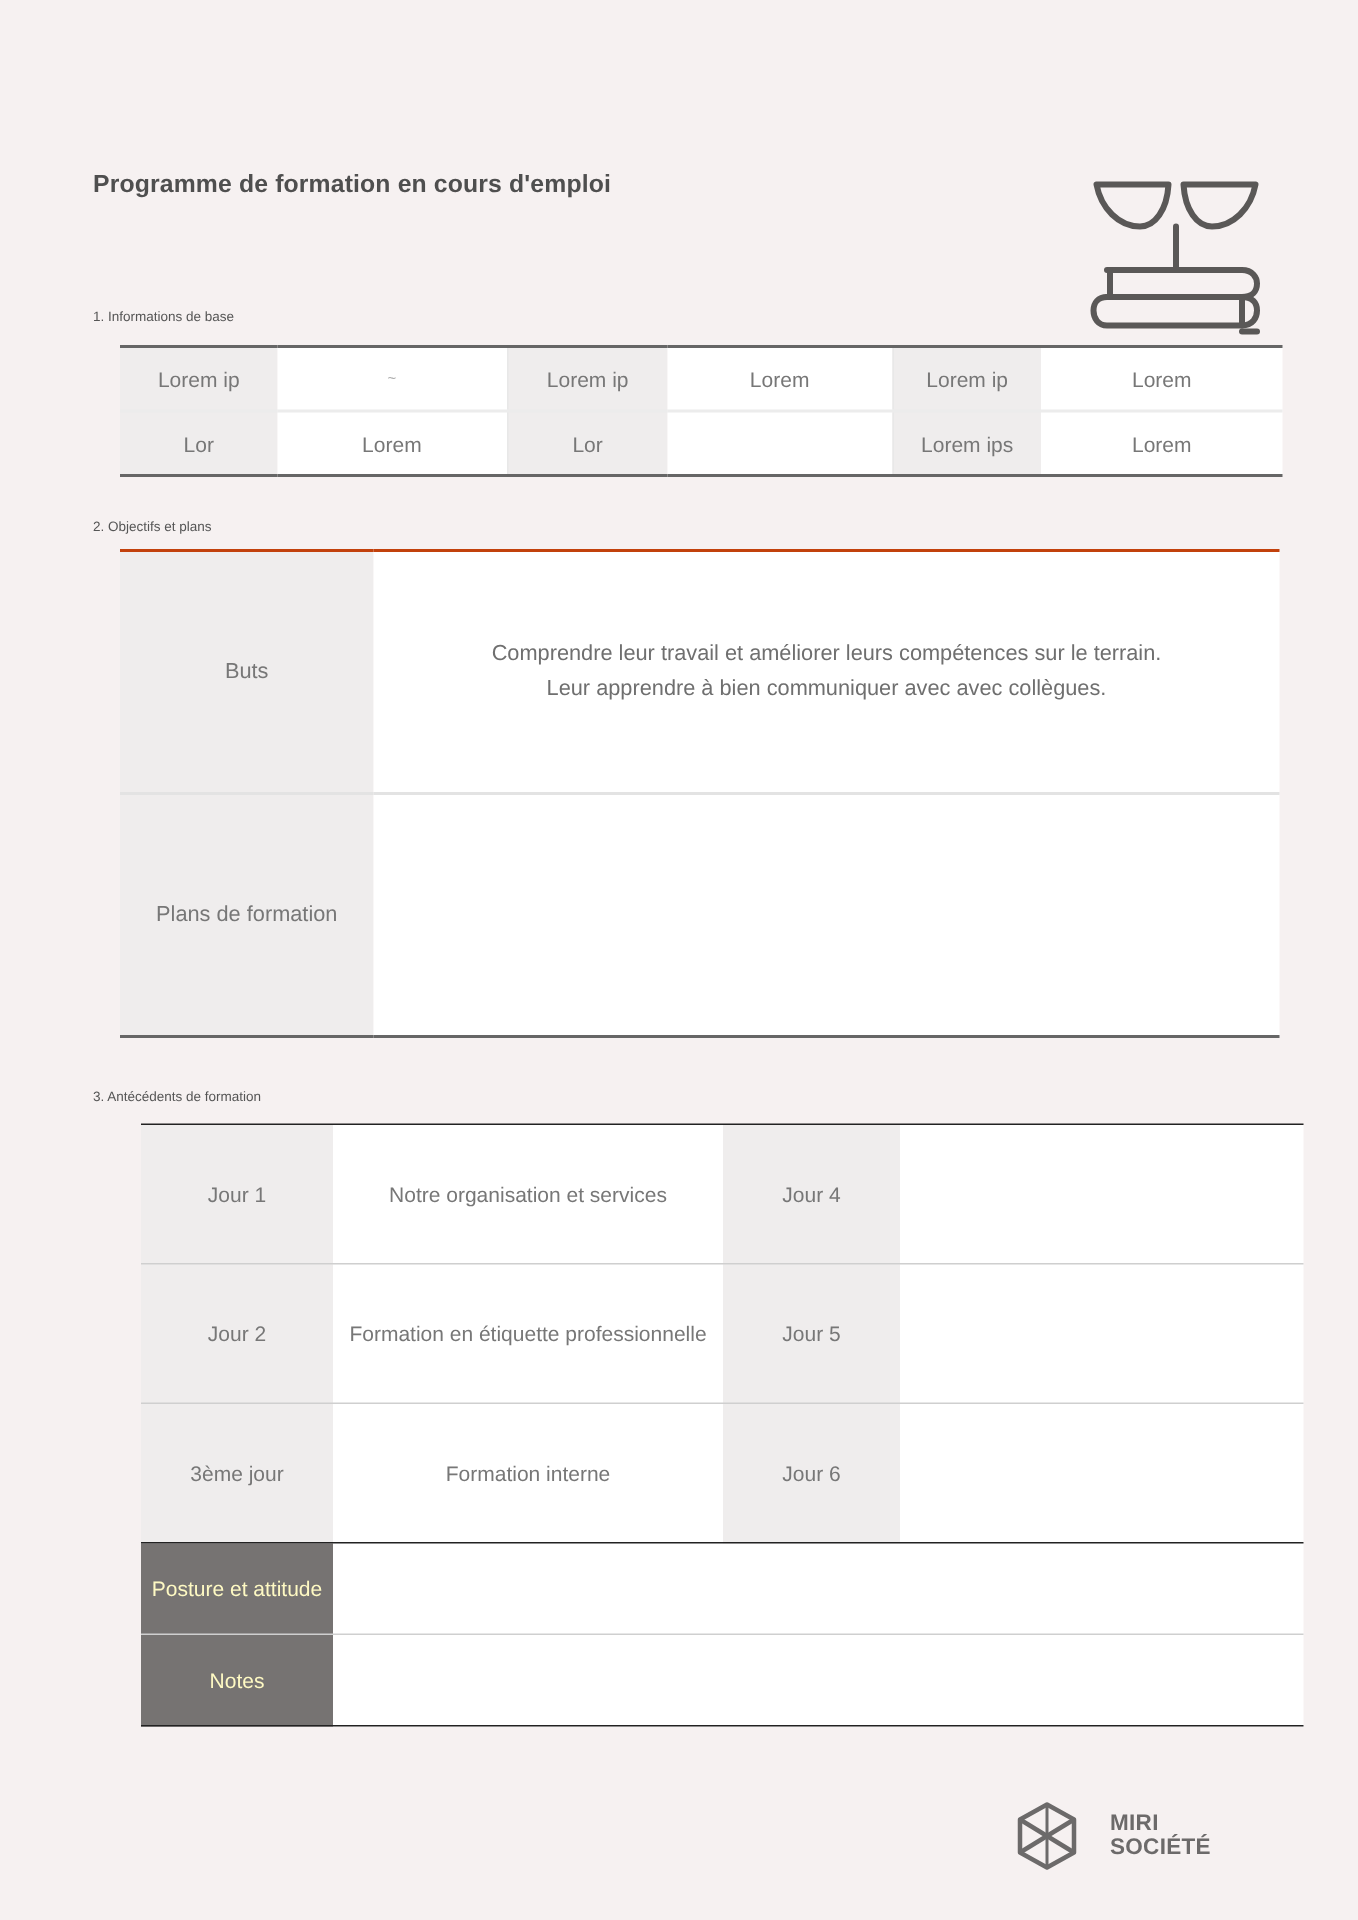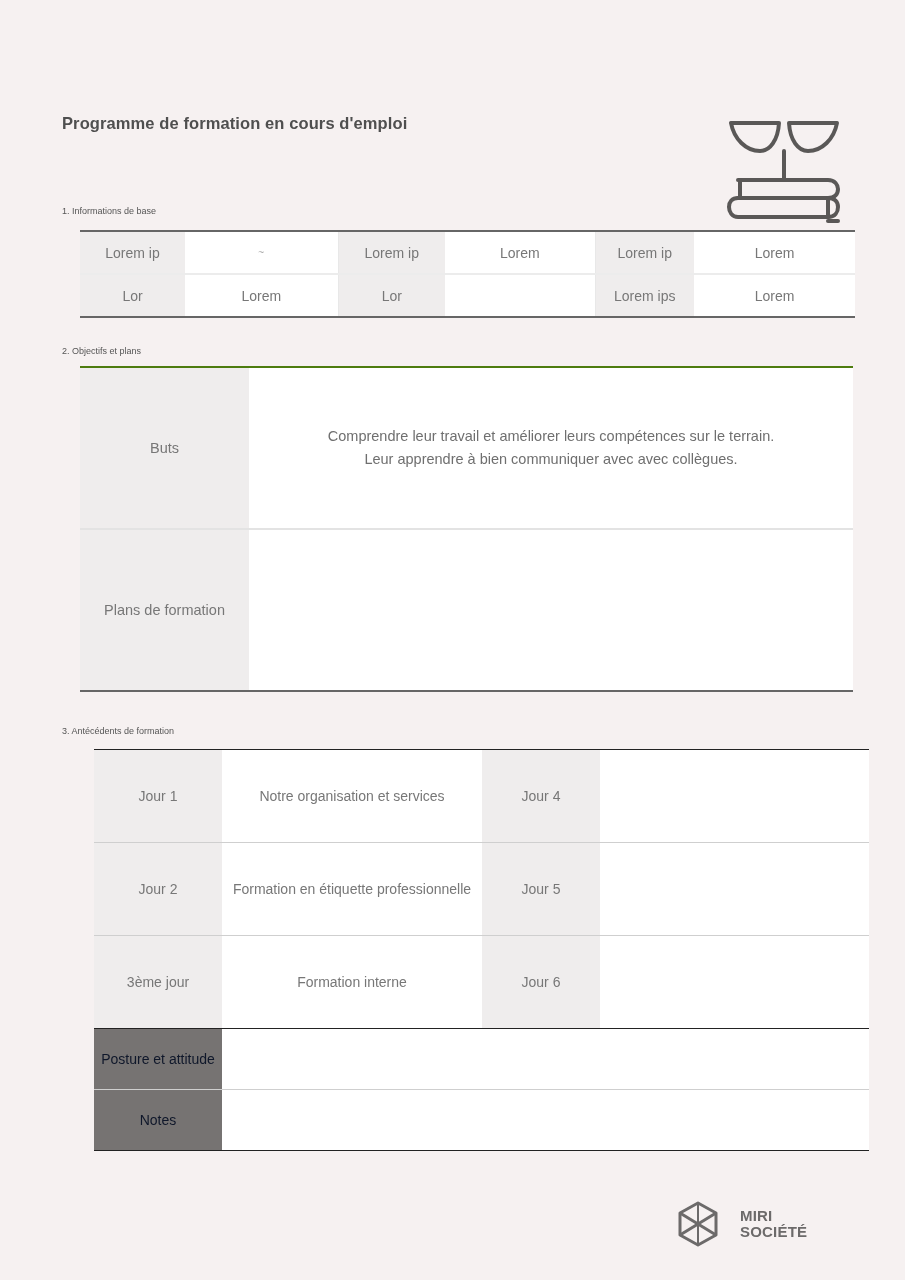--- a/index.html
+++ b/index.html
@@ -31,36 +31,36 @@
   td.key { background: #efeded; }
   td.val { background: #ffffff; }
 
   
   #t1 { left: 67px; top: 230px; width: 775px; border-top: 2px solid #666; border-bottom: 2px solid #666; }
   #t1 td { height: 41px; }
   #t1 tr + tr td { border-top: 2px solid #ececec; }
   #t1 td.sep { border-left: 1px solid #e8e8e8; }
 
   
-  #t2 { left: 67px; top: 366px; width: 773px; border-top: 2px solid #4d7c0f; border-bottom: 2px solid #666; }
+  #t2 { left: 67px; top: 366px; width: 773px; border-top: 2px solid #c2410c; border-bottom: 2px solid #666; }
   #t2 td { height: 160px; }
   #t2 tr + tr td { border-top: 2px solid #e3e3e3; }
   #t2 td.key { font-size: 14.5px; }
   .goals-text { line-height: 23px; font-size: 14.5px; color: #6f6f6f; }
 
   
   #t3 { left: 81px; top: 749px; width: 775px; border-top: 1.5px solid #222; }
   #t3 td { height: 92px; }
   #t3 tr.dayrow + tr.dayrow td { border-top: 1px solid #cfcfcf; }
   #t3 td.wide { font-size: 14px; }
   #t3 tr.dark-first td { border-top: 1.5px solid #222; }
   #t3 tr.dark td { height: 60px; }
   #t3 tr.dark + tr.dark td { border-top: 1px solid #cfcfcf; }
   #t3 tr.dark:last-child td { border-bottom: 1.5px solid #222; }
-  td.dark-key { background: #767372; color: #0f172a; font-size: 14px; }
+  td.dark-key { background: #767372; color: #fef9c3; font-size: 14px; }
 
   .logo {
     position: absolute; left: 676px; top: 1200px;
     display: flex; align-items: center; gap: 20px;
   }
   .logo-text {
     font-size: 15px; font-weight: bold; color: #6c6a6a; line-height: 16px;
     letter-spacing: 0.2px;
   }
 </style>

